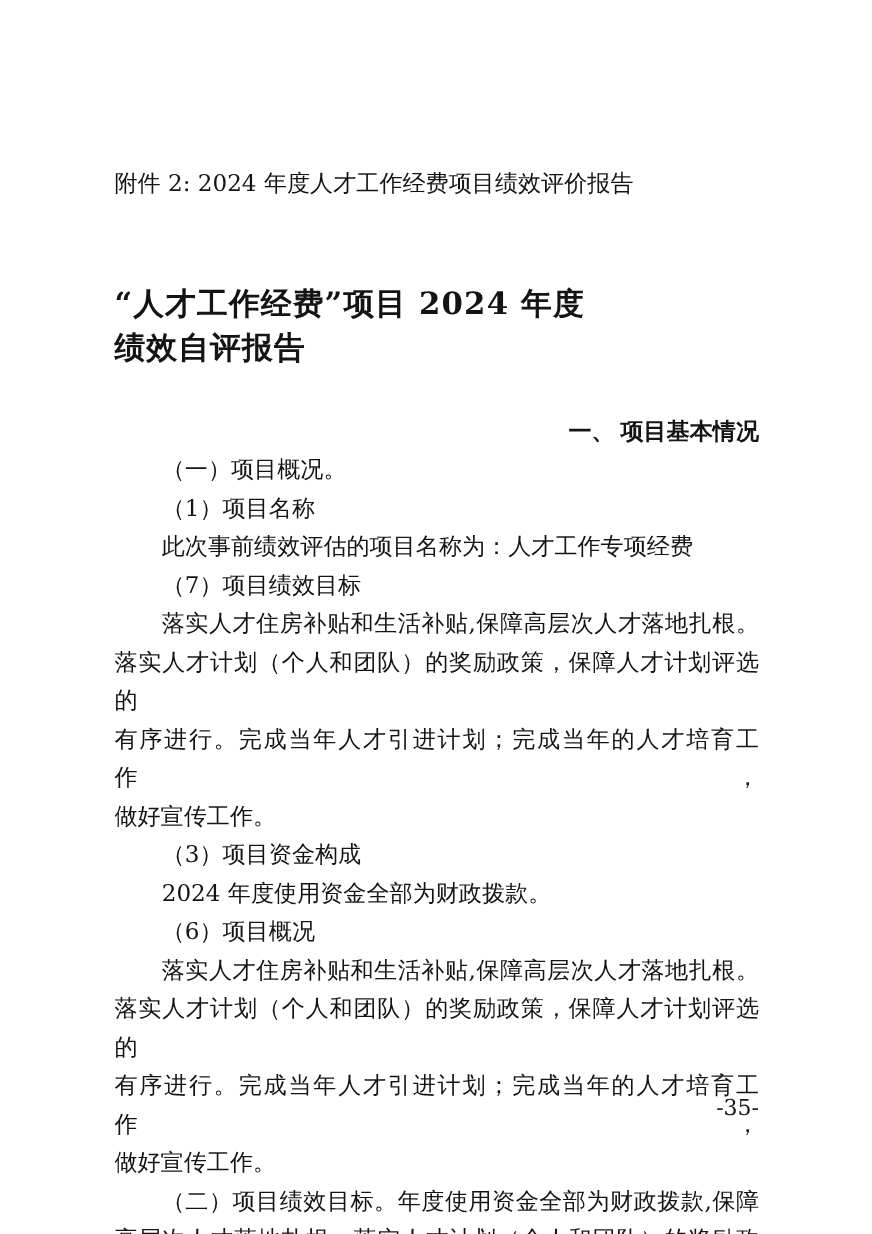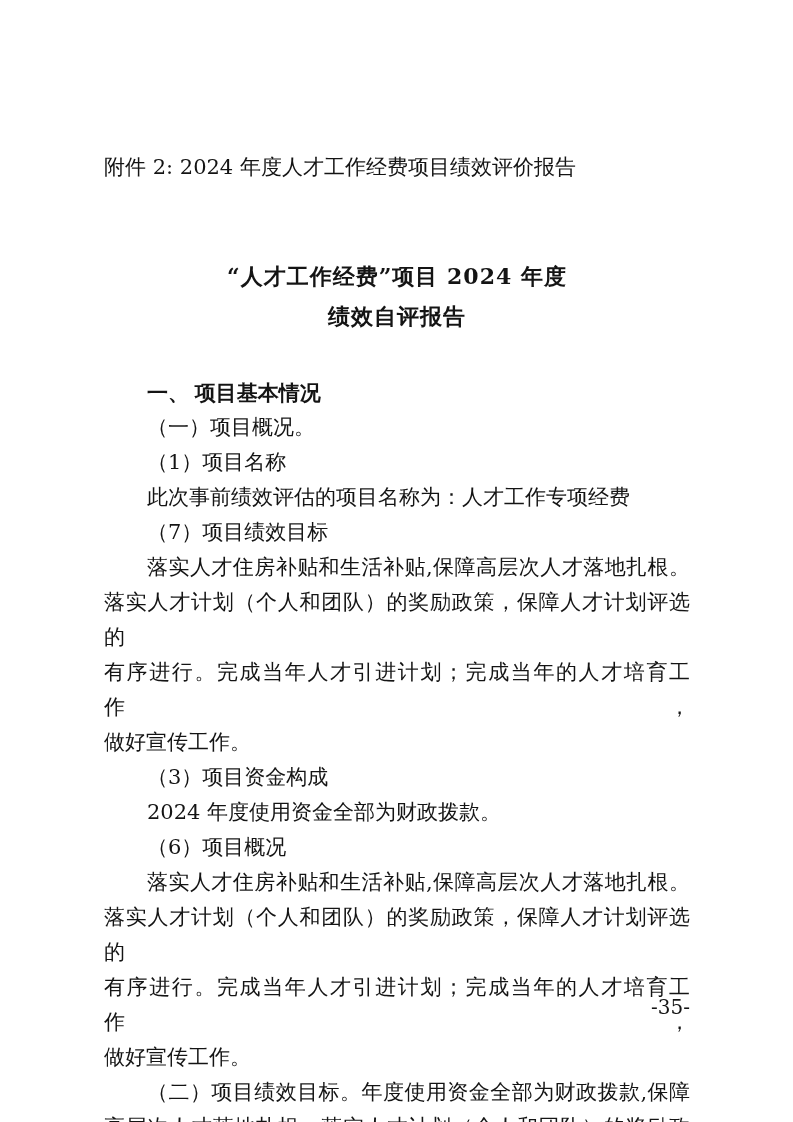--- a/index.html
+++ b/index.html
@@ -19,43 +19,44 @@
   .content {
     padding: 148px 103px 0 104px;
   }
   .attachment-line {
     font-size: 21px;
     line-height: 30px;
     white-space: nowrap;
   }
   .doc-title {
     margin-top: 74px;
-    text-align: center;
-    font-size: 22px;
+    text-align: left;
+    font-size: 28px;
     font-weight: bold;
     line-height: 40px;
     letter-spacing: 1px;
   }
   .doc-body {
     margin-top: 39px;
   }
   .line {
     font-size: 21px;
     line-height: 35px;
     min-height: 35px;
   }
   .line.indent { text-indent: 43px; }
   .line.justify {
     text-align: justify;
     text-align-last: justify;
     text-justify: inter-character;
   }
   .line.heading {
-    font-family: Liberation Sans, sans-serif;
+    font-family: Liberation Serif, serif;
     font-weight: bold;
+    text-align: right;
   }
   .line.subheading { font-weight: normal; }
   .line .bold { font-weight: normal; }
   .page-number {
     position: absolute;
     top: 992px;
     right: 103px;
     font-size: 20px;
     line-height: 22px;
   }

